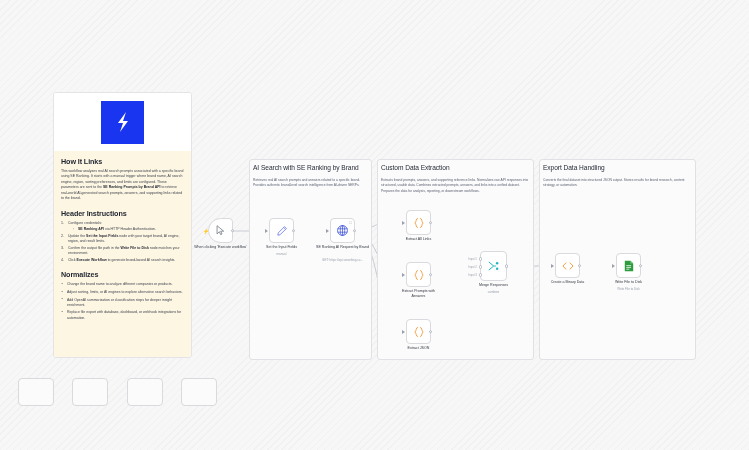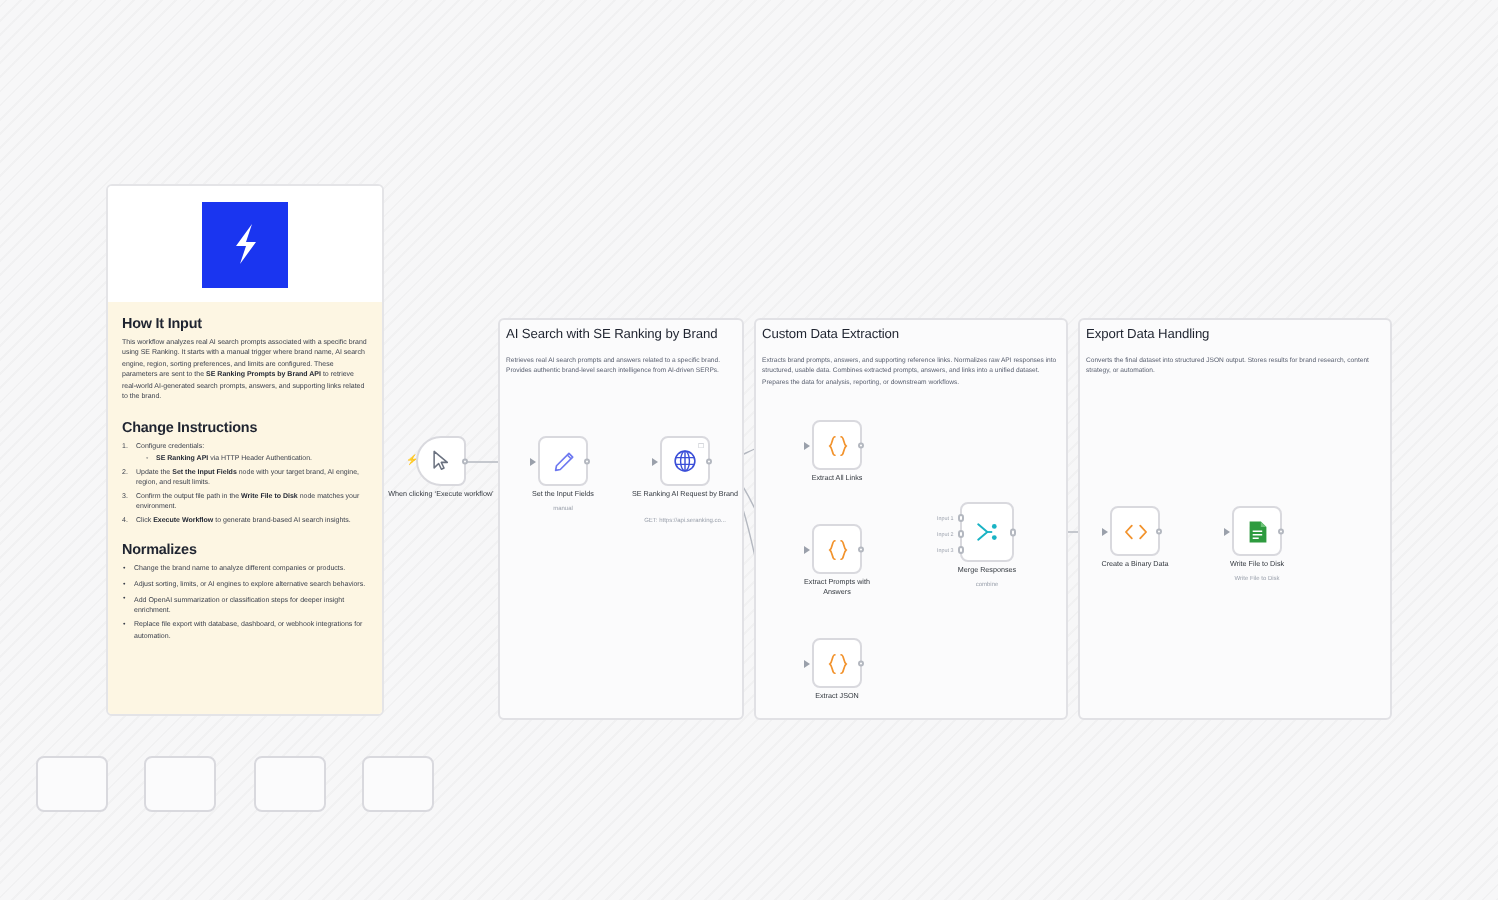--- a/index.html
+++ b/index.html
@@ -195,24 +195,24 @@
   <div class="doc-panel">
     <div class="doc-logo-area">
       <div class="logo-tile">
         <svg width="26" height="26" viewBox="0 0 26 26">
           <path d="M16 3 L8 14 L13 14 L10 23 L18 12 L13 12 Z" fill="#ffffff"></path>
         </svg>
       </div>
     </div>
     <div class="doc-body">
 
-      <div class="doc-h">How It Input</div>
+      <div class="doc-h">How It Links</div>
       <div class="doc-p"><span>This workflow analyzes real AI search prompts associated with a specific brand using SE Ranking. It starts with a manual trigger where brand name, AI search engine, region, sorting preferences, and limits are configured. These parameters are sent to the </span><b>SE Ranking Prompts by Brand API</b><span> to retrieve real-world AI-generated search prompts, answers, and supporting links related to the brand.</span></div>
 
-      <div class="doc-h spaced">Change Instructions</div>
+      <div class="doc-h spaced">Header Instructions</div>
       <ol class="doc-ol">
         <li>
           <span>Configure credentials:</span>
           <ul class="doc-sub">
             <li><b>SE Ranking API</b><span> via HTTP Header Authentication.</span></li>
           </ul>
         </li>
         <li><span>Update the </span><b>Set the Input Fields</b><span> node with your target brand, AI engine, region, and result limits.</span></li>
         <li><span>Confirm the output file path in the </span><b>Write File to Disk</b><span> node matches your environment.</span></li>
         <li><span>Click </span><b>Execute Workflow</b><span> to generate brand-based AI search insights.</span></li>

